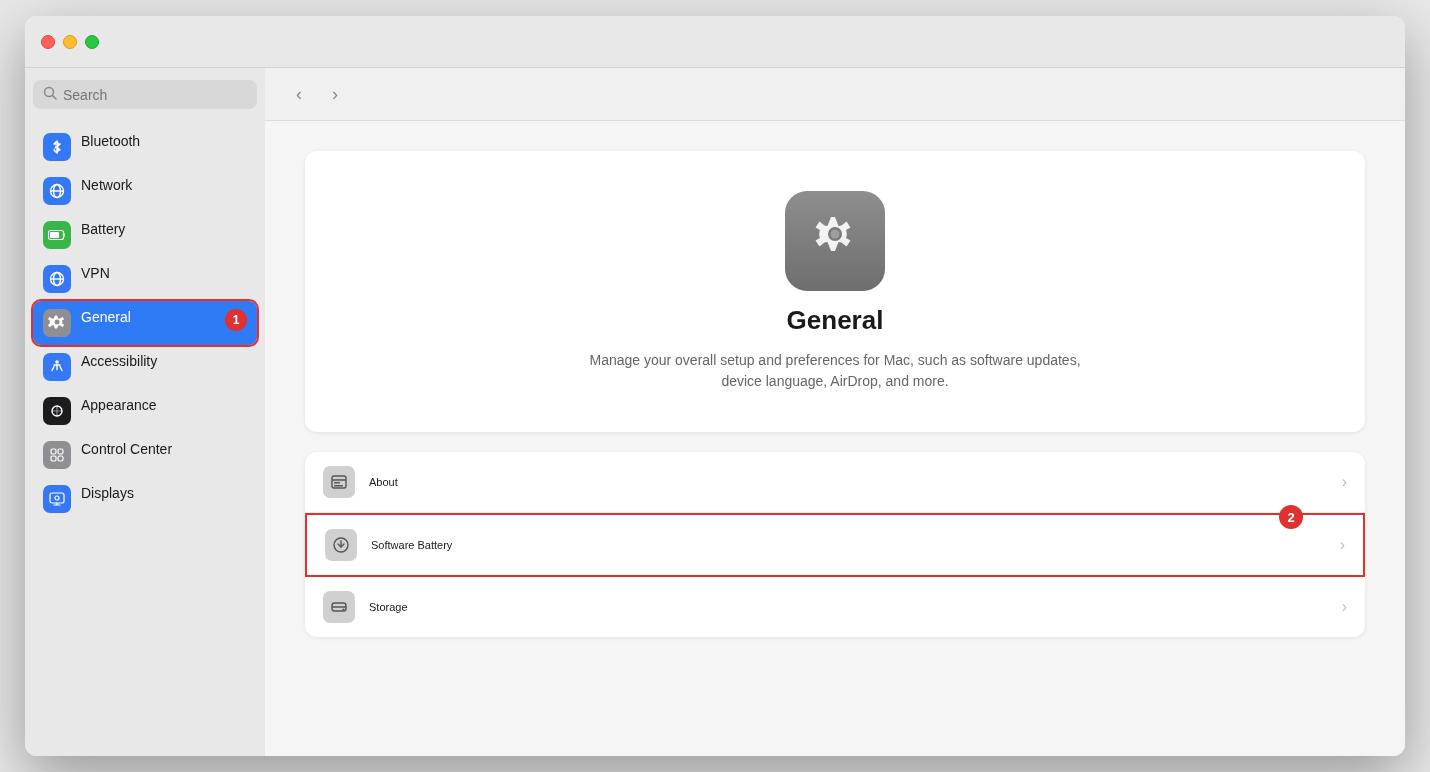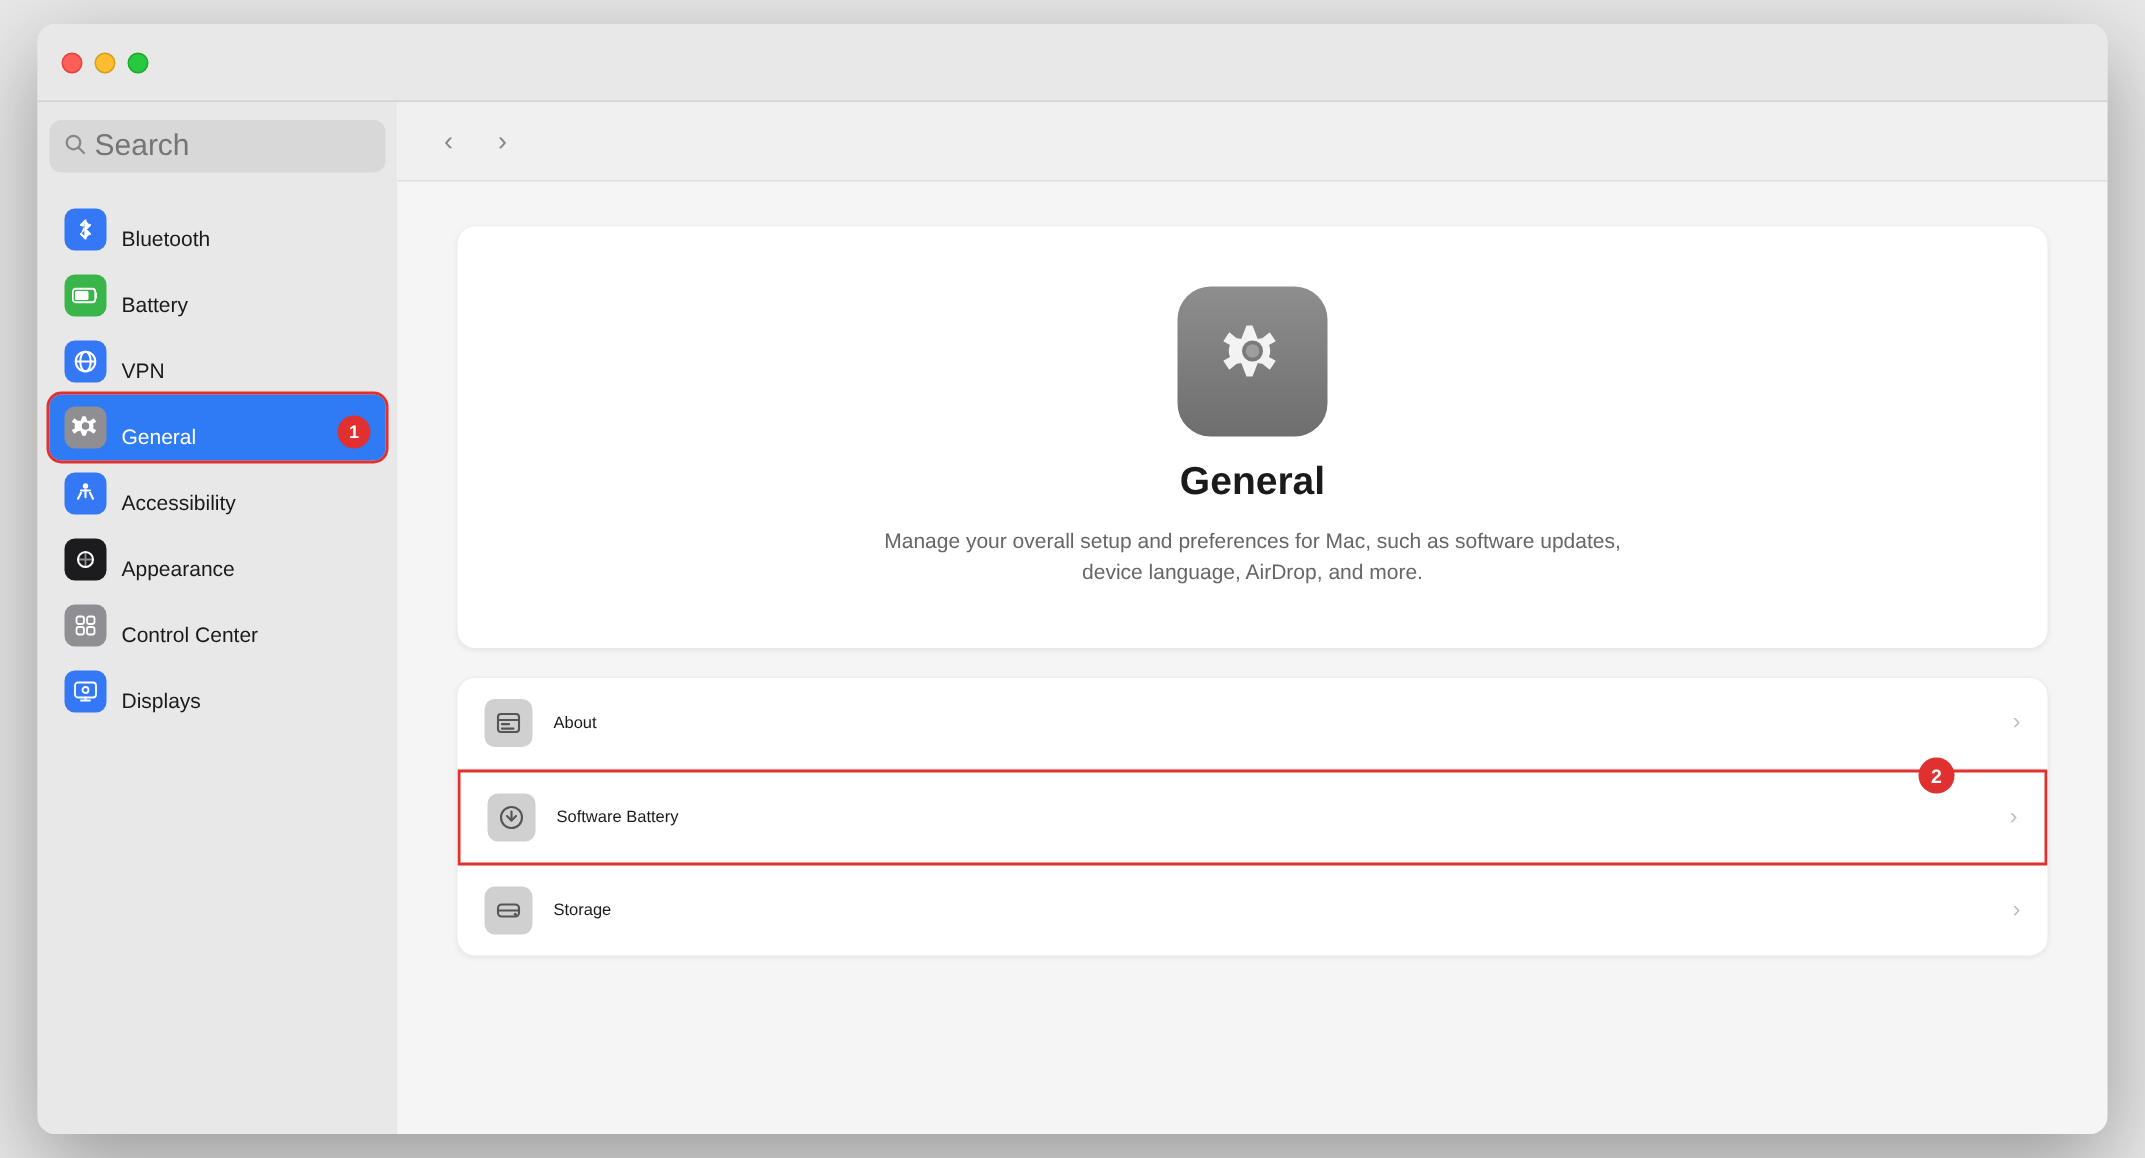--- a/index.html
+++ b/index.html
@@ -83,28 +83,28 @@
     .search-bar .search-icon-svg {
       color: #888;
       font-size: 14px;
       flex-shrink: 0;
     }
 
     .search-bar input {
       border: none;
       background: transparent;
       outline: none;
-      font-size: 20px;
+      font-size: 14px;
       color: #555;
       width: 100%;
     }
 
     .sidebar-item {
       display: flex;
-      align-items: flex-end;
+      align-items: flex-start;
       gap: 10px;
       padding: 8px 10px;
       border-radius: 8px;
       cursor: pointer;
       font-size: 14px;
       color: #1a1a1a;
       position: relative;
     }
 
     .sidebar-item.active {
@@ -324,20 +324,30 @@
       <div class="sidebar-item">
         <div class="item-icon" style="background:#3478f6;">
           <svg width="16" height="16" viewBox="0 0 16 16" fill="white">
             <path d="M8 2L11 5L8 8L11 11L8 14V2zM8 2L5 5L8 8L5 11"></path>
             <path d="M8 2v12M8 8l3-3M8 8l3 3M8 2l-3 3M8 14l-3-3" stroke="white" stroke-width="1.5" fill="none" stroke-linecap="round"></path>
           </svg>
         </div>
         <span>Bluetooth</span>
       </div>
 
+      <div class="sidebar-item">
+        <div class="item-icon" style="background:#3478f6;">
+          <svg width="16" height="16" viewBox="0 0 16 16" fill="none">
+            <circle cx="8" cy="8" r="6.5" stroke="white" stroke-width="1.4"></circle>
+            <ellipse cx="8" cy="8" rx="3.5" ry="6.5" stroke="white" stroke-width="1.4"></ellipse>
+            <line x1="1.5" y1="8" x2="14.5" y2="8" stroke="white" stroke-width="1.4"></line>
+          </svg>
+        </div>
+        <span>Network</span>
+      </div>
 
       <div class="sidebar-item">
         <div class="item-icon" style="background:#39b54a;">
           <svg width="18" height="12" viewBox="0 0 18 12" fill="none">
             <rect x="0.5" y="1.5" width="15" height="9" rx="2" stroke="white" stroke-width="1.2"></rect>
             <rect x="2" y="3" width="9" height="6" rx="1" fill="white"></rect>
             <path d="M16 4.5v3" stroke="white" stroke-width="1.2" stroke-linecap="round"></path>
           </svg>
         </div>
         <span>Battery</span>

